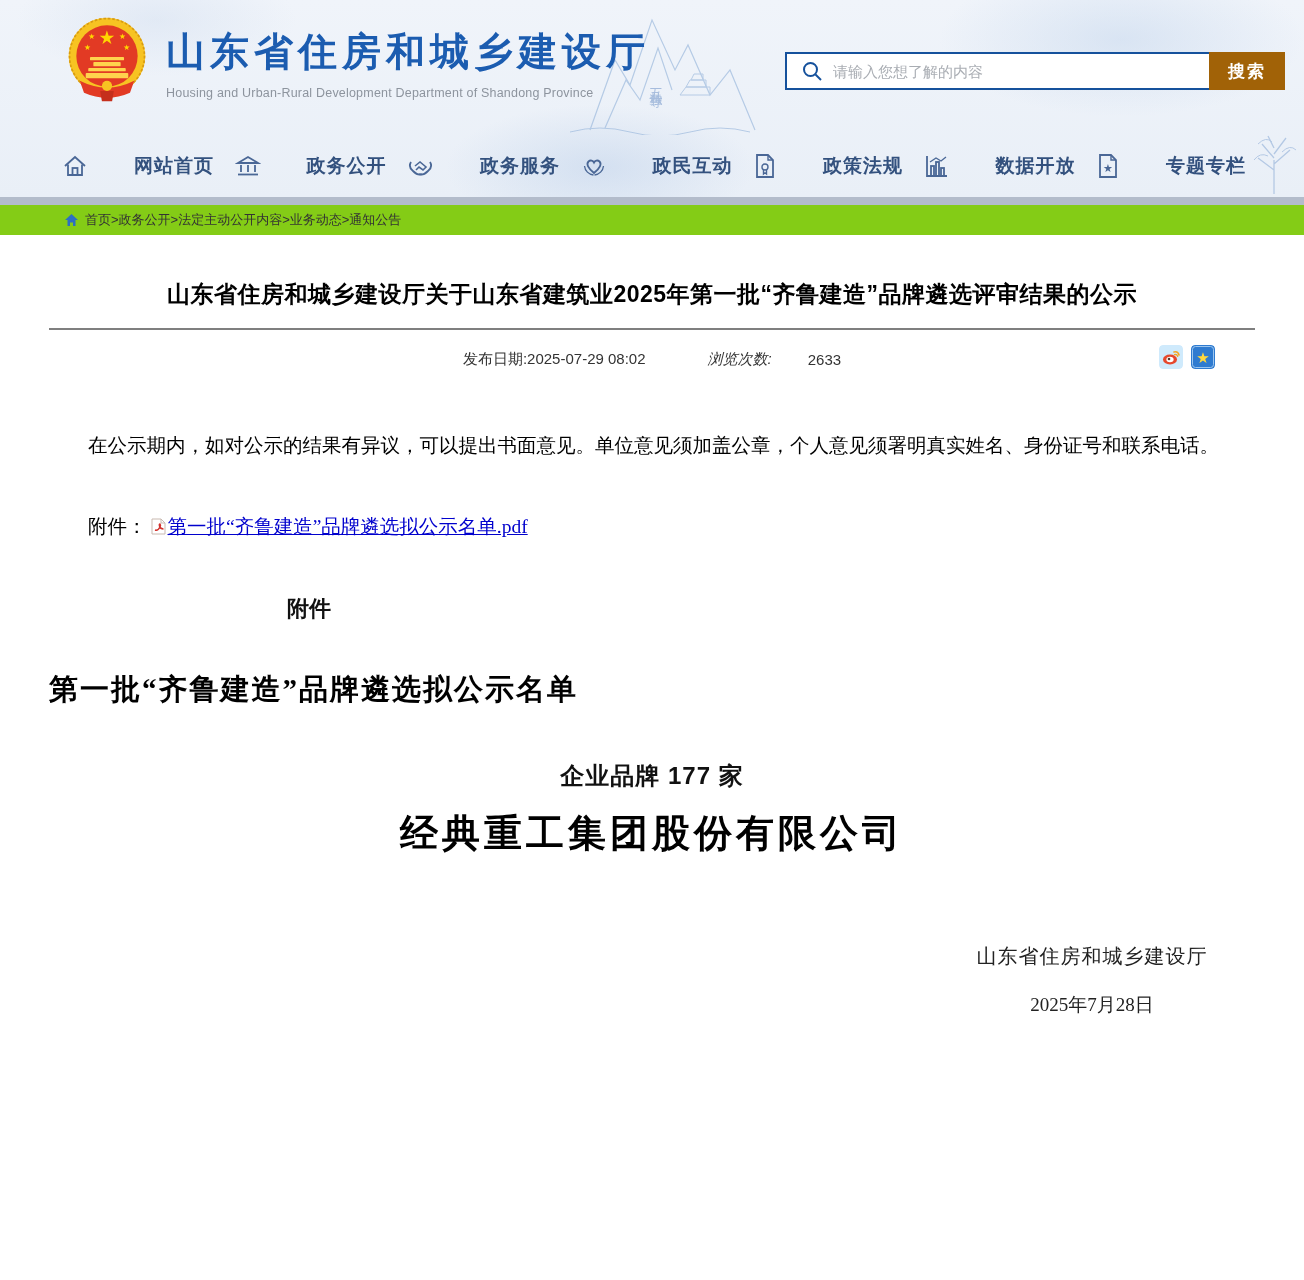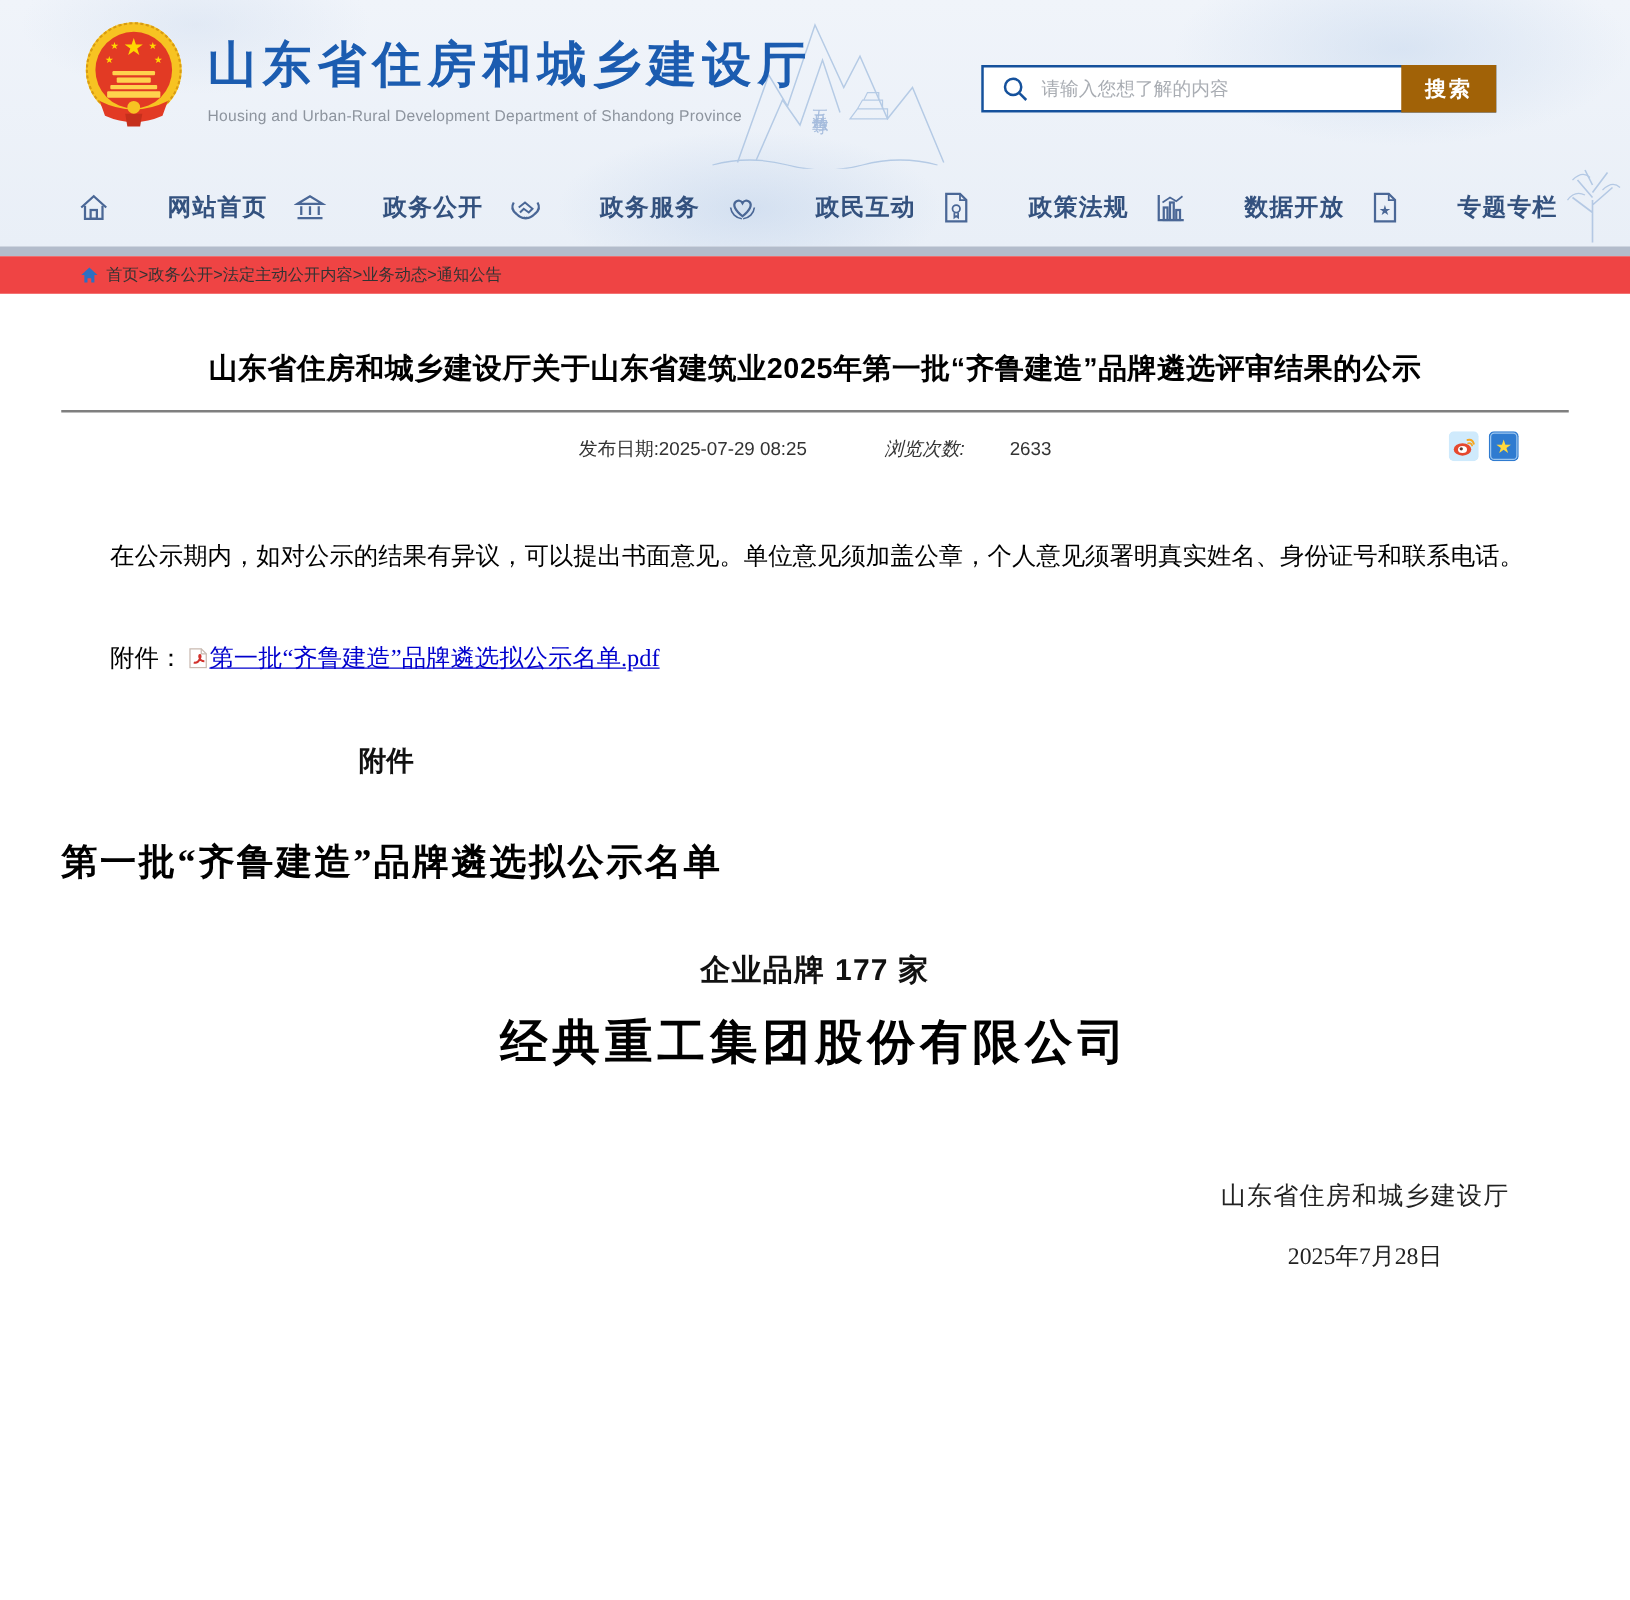--- a/index.html
+++ b/index.html
@@ -25,21 +25,21 @@
   .brand { position:absolute; left:64px; top:16px; display:flex; align-items:center; }
   .emblem { width:86px; height:92px; }
   .brand-text { margin-left:16px; }
   .site-title {
     color:#1b5cb0; font-size:39px; font-weight:bold; letter-spacing:5px;
     font-family:"Liberation Sans", sans-serif;
   }
   .site-subtitle { color:#8d949e; font-size:12.5px; margin-top:7px; letter-spacing:.2px; }
 
   .search-bar {
-    position:absolute; left:785px; top:52px; width:412px; height:38px;
+    position:absolute; left:785px; top:52px; width:500px; height:38px;
     background:#ffffff; border:2px solid #15519c; display:flex; align-items:center;
   }
   .search-icon { margin:0 10px 0 14px; flex:0 0 auto; }
   .search-input {
     flex:1 1 auto; border:none; outline:none; font-size:15px; color:#444;
     font-family:"Liberation Sans", sans-serif; background:transparent; height:100%;
   }
   .search-input::placeholder { color:#a9adb3; }
   .search-btn {
     flex:0 0 auto; width:76px; height:38px; margin:-2px -2px -2px 0;
@@ -53,21 +53,21 @@
     padding:0 58px 6px 62px;
   }
   .nav-item { display:flex; align-items:center; cursor:pointer; }
   .nav-item svg { margin-right:10px; }
   .nav-label { color:#33517e; font-size:19px; font-weight:bold; letter-spacing:1px;margin-left:36px; }
 
   .separator-bar { height:8px; background:#b3bccb; }
 
   
   .breadcrumb {
-    height:30px; background:#ef4444; display:flex; align-items:center;
+    height:30px; background:#84cc16; display:flex; align-items:center;
     padding-left:64px; font-size:13px; color:#333;
   }
   .breadcrumb svg { margin-right:6px; }
 
   
   main { width:1206px; margin:0 auto; padding-top:44px; }
   .article-title {
     text-align:center; font-size:23px; font-weight:bold; color:#000;
     font-family:"Liberation Sans", sans-serif; letter-spacing:.5px;
   }
@@ -244,21 +244,21 @@
     <path d="M1 7 L7.5 1 L14 7 H11.5 V13 H9 V9.5 H6 V13 H3.5 V7 Z"></path>
   </svg>
   <span>首页&gt;政务公开&gt;法定主动公开内容&gt;业务动态&gt;通知公告</span>
 </div>
 
 <main>
   <h1 class="article-title">山东省住房和城乡建设厅关于山东省建筑业2025年第一批“齐鲁建造”品牌遴选评审结果的公示</h1>
   <div class="title-rule"></div>
 
   <div class="meta-row">
-    <span class="meta-date">发布日期:2025-07-29 08:25</span>
+    <span class="meta-date">发布日期:2025-07-29 08:02</span>
     <span class="meta-views-label">浏览次数:</span>
     <span class="meta-views">2633</span>
     <span class="share-icons">
       <svg class="sicon" viewBox="0 0 24 24">
         <rect width="24" height="24" rx="4" fill="#cfeafc"></rect>
         <ellipse cx="11" cy="14.5" rx="7" ry="5" fill="#e6482e"></ellipse>
         <ellipse cx="11" cy="14.5" rx="3.6" ry="2.8" fill="#ffffff"></ellipse>
         <circle cx="10" cy="14" r="1.3" fill="#5a3b2e"></circle>
         <path d="M15 7 q4 -1 5 3" fill="none" stroke="#f5a623" stroke-width="1.6" stroke-linecap="round"></path>
         <path d="M15.5 9.6 q2.5 -.6 3.2 1.8" fill="none" stroke="#f5a623" stroke-width="1.4" stroke-linecap="round"></path>

